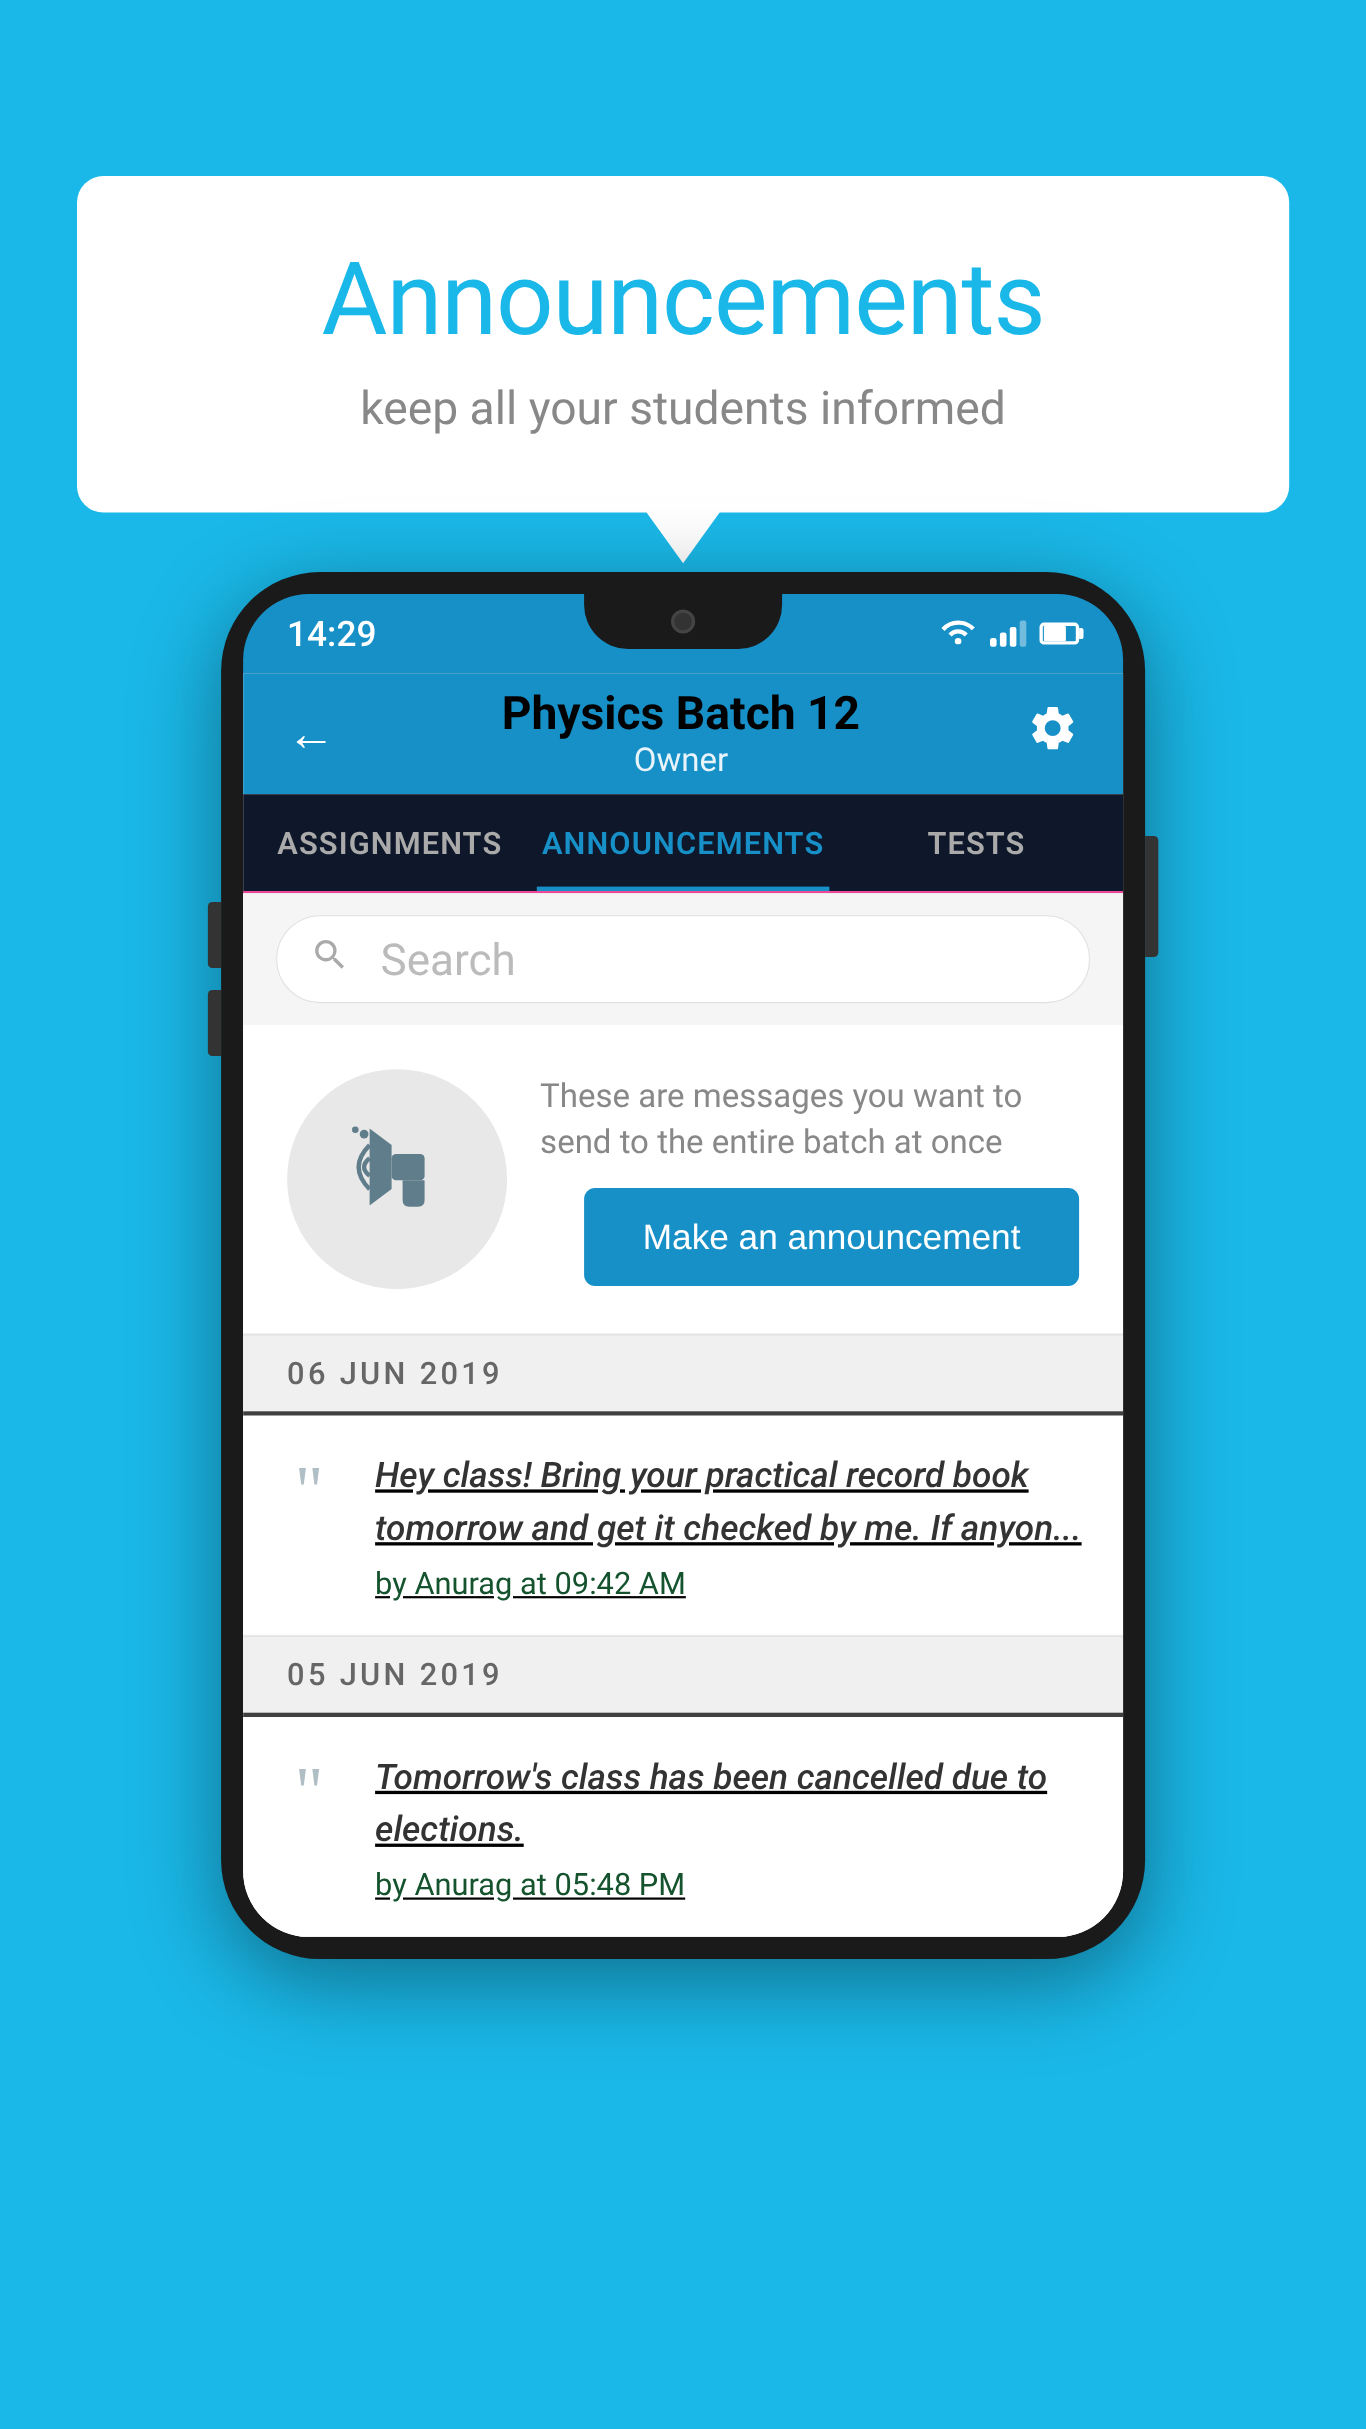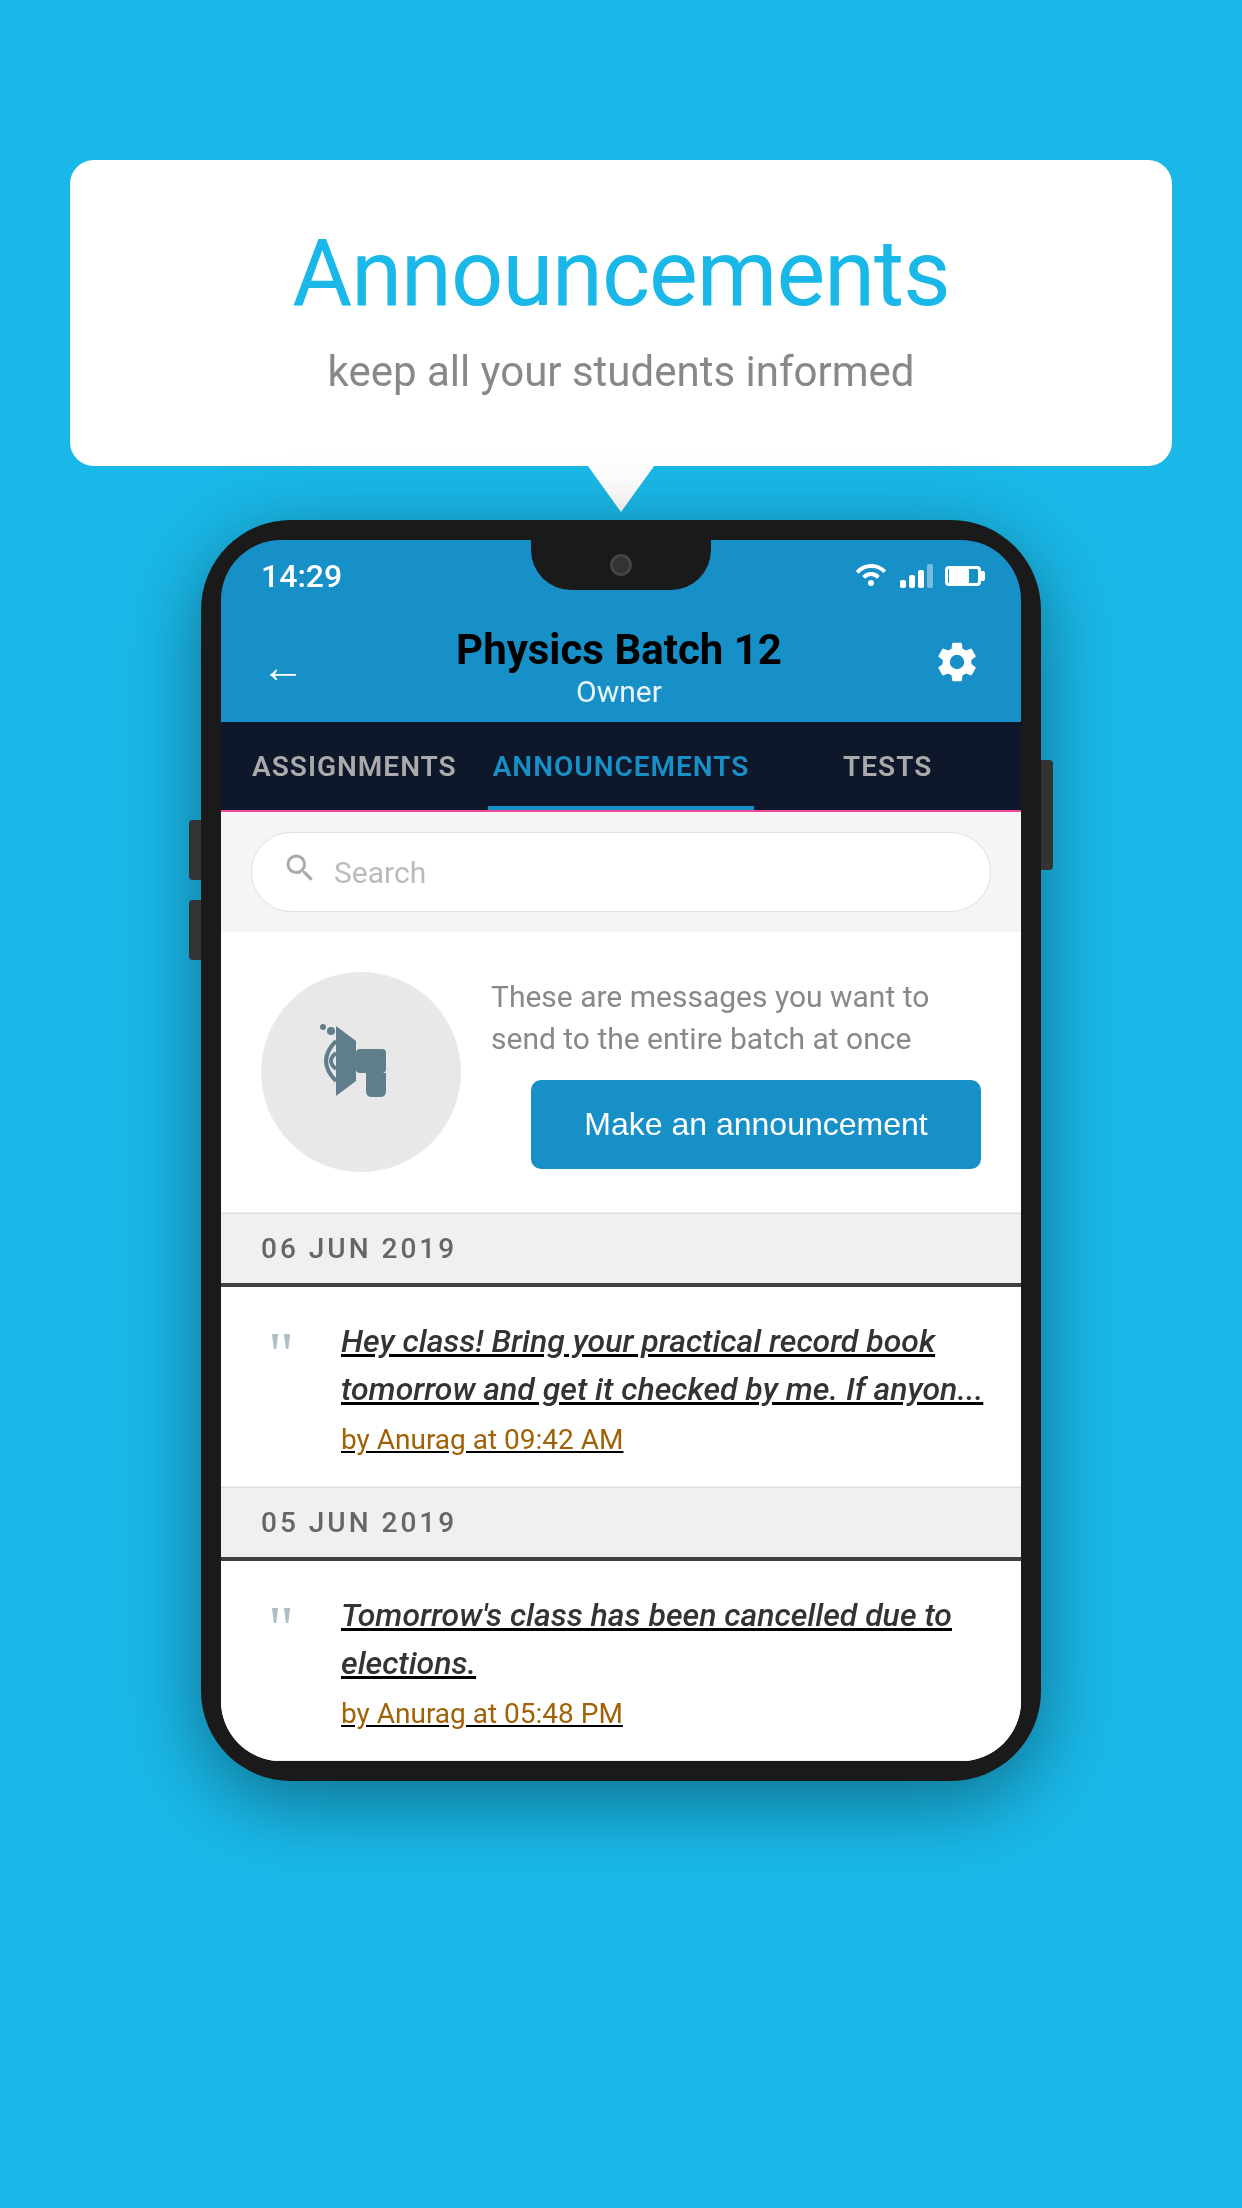--- a/index.html
+++ b/index.html
@@ -271,22 +271,23 @@
       gap: 16px;
       border: 1px solid #e0e0e0;
     }
 
     .search-icon-wrap {
       color: #aaa;
       font-size: 36px;
     }
 
     .search-placeholder {
-      font-size: 30px;
+      font-size: 40px;
       color: #bbb;
+      margin-left: 12px;
     }
 
     
     .announcement-cta {
       background: white;
       padding: 40px 40px;
       display: flex;
       align-items: center;
       gap: 30px;
       border-bottom: 1px solid #eee;
@@ -375,21 +376,21 @@
     .announcement-text {
       font-size: 32px;
       color: #333;
       font-style: italic;
       line-height: 1.5;
       font-weight: 500;
     }
 
     .announcement-meta {
       font-size: 28px;
-      color: #a16207;
+      color: #14532d;
       margin-top: 10px;
     }
 
     .side-buttons {
       position: absolute;
       left: -12px;
       top: 300px;
     }
 
     .side-btn {

